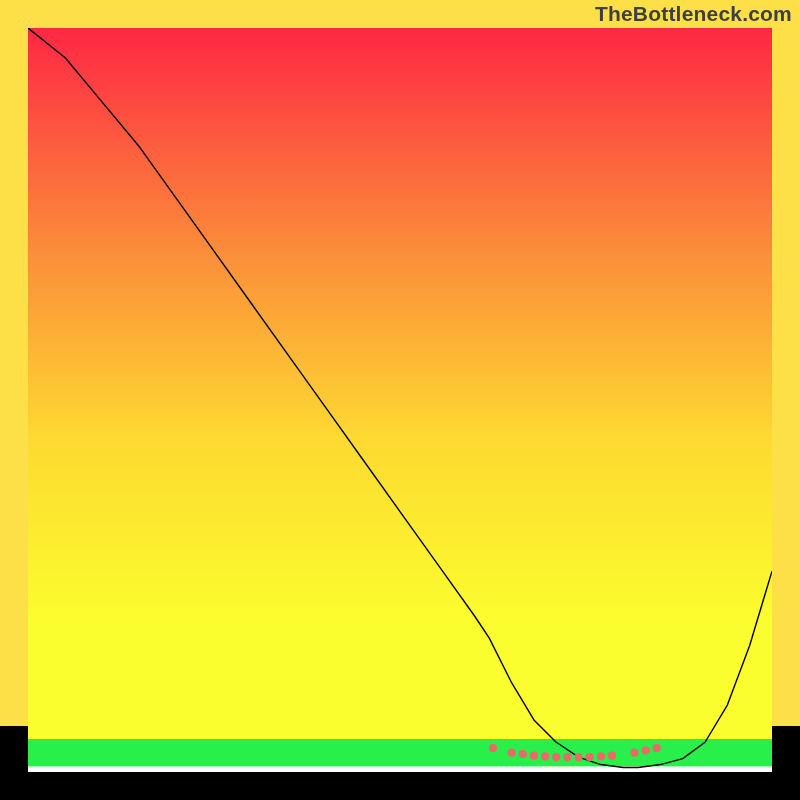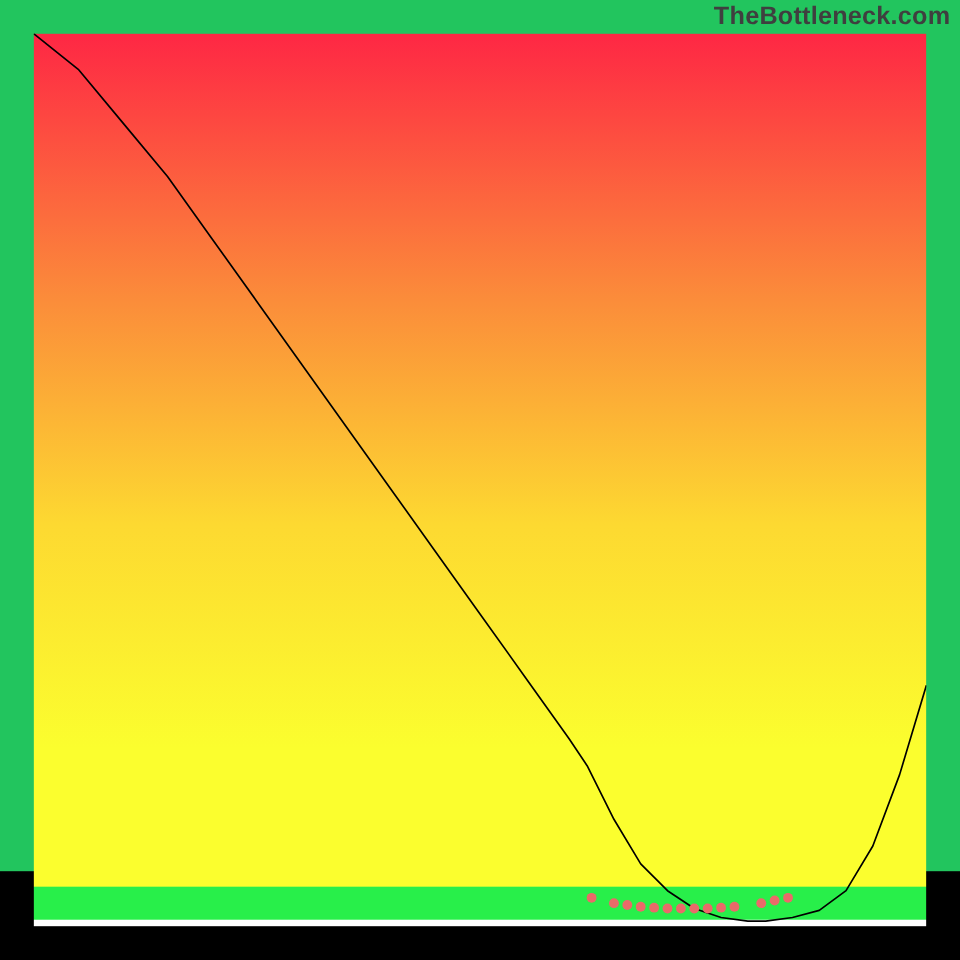--- a/index.html
+++ b/index.html
@@ -7,21 +7,21 @@
     padding: 0;
     background: #000000;
     width: 800px;
     height: 800px;
     overflow: hidden;
     font-family: Arial, Helvetica, sans-serif;
   }
   .outer {
     width: 800px;
     height: 726px;
-    background: #22c55e;
+    background: #fde047;
     position: relative;
   }
   .watermark {
     position: absolute;
     top: 2px;
     right: 8px;
     color: #3f3f3f;
     font-size: 21px;
     font-weight: 600;
     letter-spacing: 0.2px;

